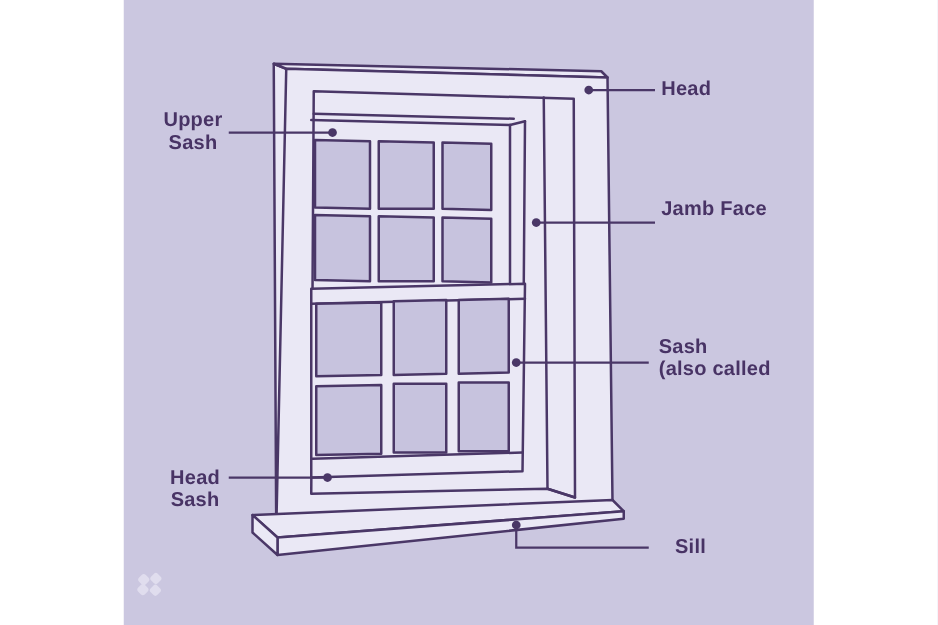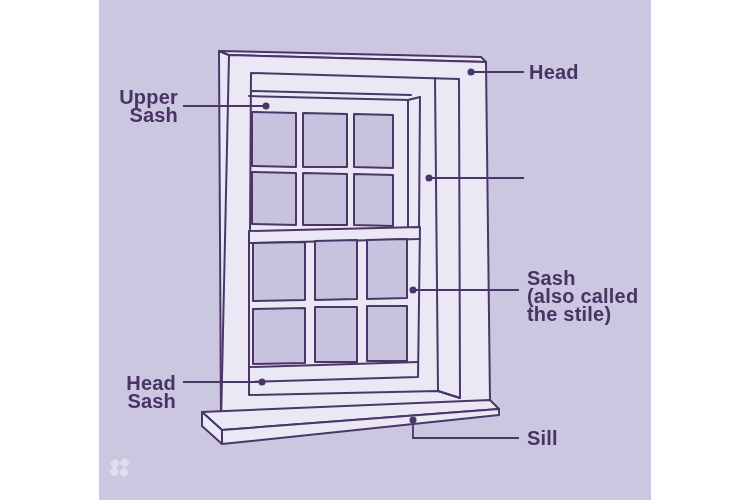--- a/index.html
+++ b/index.html
@@ -11,30 +11,30 @@
   #canvas{position:relative;width:750px;height:500px;background:var(--page-bg);
           font-family:"Liberation Sans",sans-serif;}
   #panel{position:absolute;left:99px;top:0;width:552px;height:500px;background:var(--panel-bg);}
   svg.diagram{position:absolute;left:0;top:0;width:750px;height:500px;}
   .frame-part{fill:var(--frame-fill);stroke:var(--line);stroke-width:2;stroke-linejoin:round;}
   .glass{fill:var(--glass-fill);stroke:var(--line);stroke-width:2;stroke-linejoin:round;}
   .edge{fill:none;stroke:var(--line);stroke-width:2;stroke-linejoin:round;stroke-linecap:round;}
   .leader{fill:none;stroke:var(--line);stroke-width:1.8;}
   .dot{fill:var(--line);}
   .petal{fill:var(--logo);}
-  .label{position:absolute;color:var(--text);font-size:20px;line-height:18px;
+  .label{position:absolute;color:var(--text);font-size:16px;line-height:18px;
          font-weight:700;letter-spacing:.2px;white-space:nowrap;}
   .label span{display:block;}
-  .align-right{text-align:right;}
+  .align-right{text-align:center;}
   #label-upper-sash{right:572px;top:88px;}
   #label-head{left:529px;top:63px;}
   #label-window-jamb{left:529px;top:159px;}
   #label-sash{left:527px;top:269px;}
   #label-lower-sash{right:574px;top:374px;}
-  #label-sill{left:527px;top:429px;}
+  #label-sill{left:540px;top:429px;}
 </style>
 </head>
 <body>
 
 <div id="canvas">
   <div id="panel"></div>
 
   <svg class="diagram" viewBox="0 0 750 500">
 
     <g>
@@ -115,25 +115,25 @@
   </svg>
 
   <div class="label align-right" id="label-upper-sash">
     <span>Upper</span>
     <span>Sash</span>
   </div>
   <div class="label" id="label-head">
     <span>Head</span>
   </div>
   <div class="label" id="label-window-jamb">
+    <span>Jamb Face</span>
   </div>
   <div class="label" id="label-sash">
     <span>Sash</span>
     <span>(also called</span>
-    <span>the stile)</span>
   </div>
   <div class="label align-right" id="label-lower-sash">
     <span>Head</span>
     <span>Sash</span>
   </div>
   <div class="label" id="label-sill">
     <span>Sill</span>
   </div>
 </div>
 

